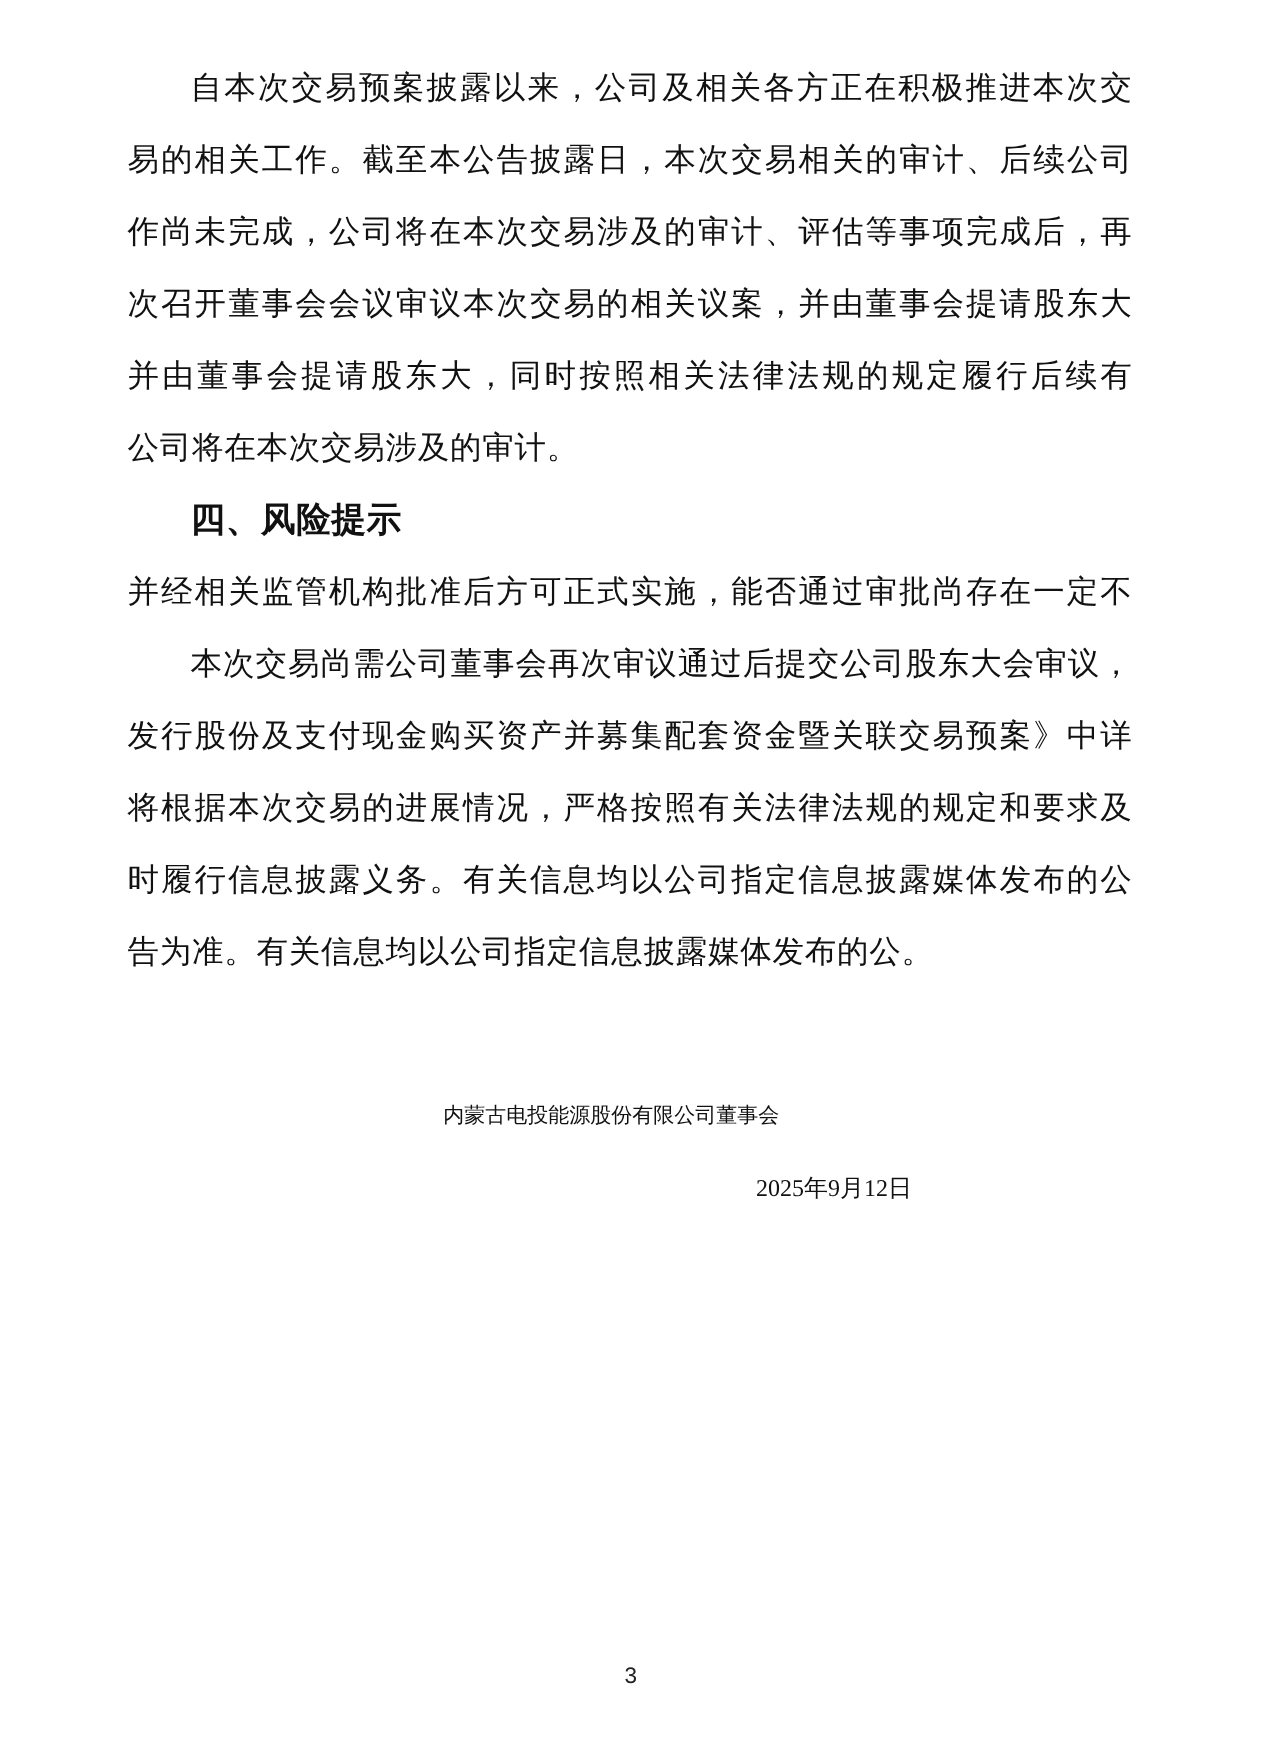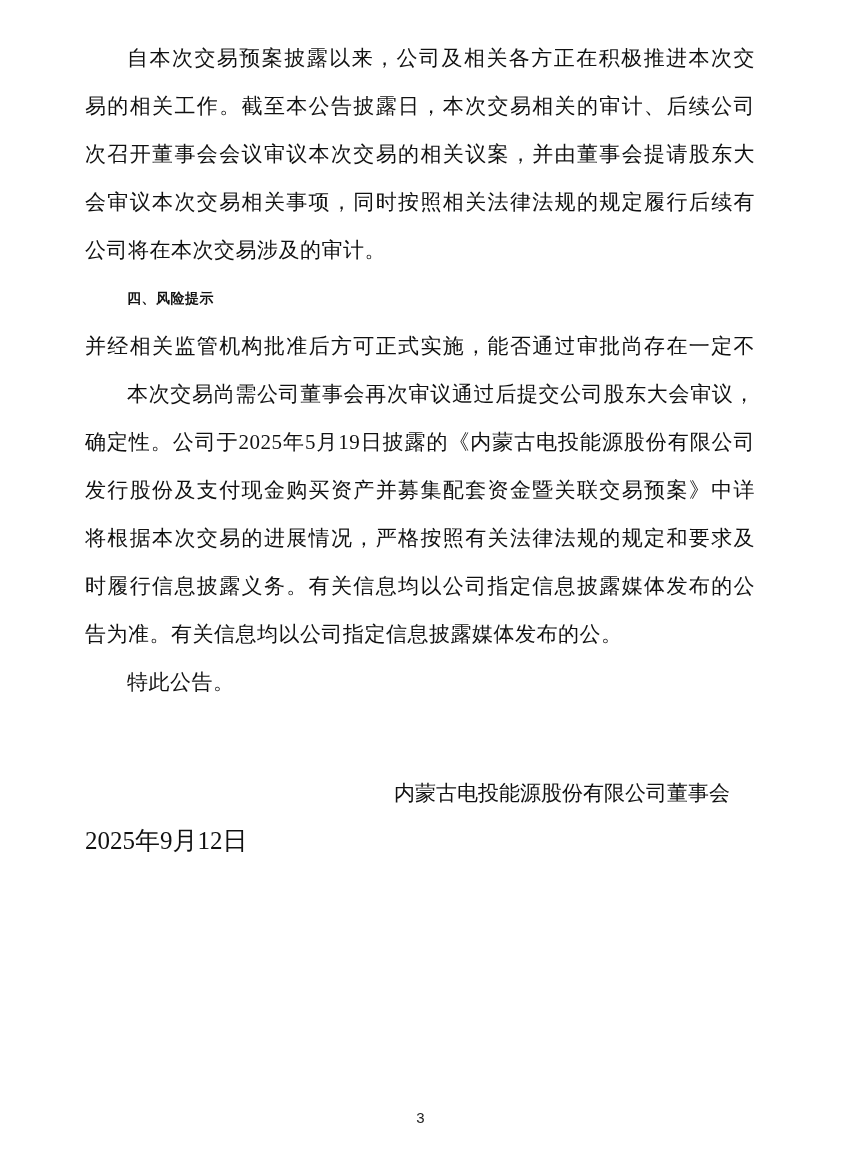--- a/index.html
+++ b/index.html
@@ -31,39 +31,39 @@
     letter-spacing: 0.5px;
   }
   .line.last {
     text-align: left;
     text-align-last: auto;
   }
   .indent { text-indent: 42px; }
   .heading {
     font-family: "Liberation Sans", "DejaVu Sans", sans-serif;
     font-weight: bold;
-    font-size: 14px;
+    font-size: 23px;
     height: 48px;
     line-height: 48px;
     padding-left: 42px;
     letter-spacing: 0.5px;
   }
   .sig-block { margin-top: 63px; }
   .sig-name {
-    font-size: 21px;
+    font-size: 14px;
+    height: 48px;
+    line-height: 48px;
+    text-align: center;
+    padding-right: 25px;
+  }
+  .sig-date {
+    font-size: 16px;
     height: 48px;
     line-height: 48px;
     text-align: right;
-    padding-right: 25px;
-  }
-  .sig-date {
-    font-size: 25px;
-    height: 48px;
-    line-height: 48px;
-    text-align: left;
     padding-right: 147px;
   }
   .page-number {
     position: absolute;
     top: 1108px;
     left: 0;
     width: 100%;
     text-align: center;
     font-size: 15px;
     line-height: 20px;
@@ -73,38 +73,37 @@
 </style>
 </head>
 <body>
 
 <div class="page">
   <div class="content">
 
     <div>
       <div class="line indent">自本次交易预案披露以来，公司及相关各方正在积极推进本次交</div>
       <div class="line">易的相关工作。截至本公告披露日，本次交易相关的审计、后续公司</div>
+      <div class="line">作尚未完成，公司将在本次交易涉及的审计、评估等事项完成后，再</div>
       <div class="line">次召开董事会会议审议本次交易的相关议案，并由董事会提请股东大</div>
-      <div class="line">会审议本次交易相关事项，同时按照相关法律法规的规定履行后续有</div>
+      <div class="line">并由董事会提请股东大，同时按照相关法律法规的规定履行后续有</div>
       <div class="line last">公司将在本次交易涉及的审计。</div>
     </div>
 
     <div class="heading">四、风险提示</div>
 
     <div>
       <div class="line">并经相关监管机构批准后方可正式实施，能否通过审批尚存在一定不</div>
       <div class="line indent">本次交易尚需公司董事会再次审议通过后提交公司股东大会审议，</div>
-      <div class="line">确定性。公司于2025年5月19日披露的《内蒙古电投能源股份有限公司</div>
       <div class="line">发行股份及支付现金购买资产并募集配套资金暨关联交易预案》中详</div>
       <div class="line">将根据本次交易的进展情况，严格按照有关法律法规的规定和要求及</div>
       <div class="line">时履行信息披露义务。有关信息均以公司指定信息披露媒体发布的公</div>
       <div class="line last">告为准。有关信息均以公司指定信息披露媒体发布的公。</div>
     </div>
 
-    <div class="line last indent">特此公告。</div>
 
     <div class="sig-block">
       <div class="sig-name">内蒙古电投能源股份有限公司董事会</div>
       <div class="sig-date">2025年9月12日</div>
     </div>
 
   </div>
 
   <div class="page-number">3</div>
 </div>

